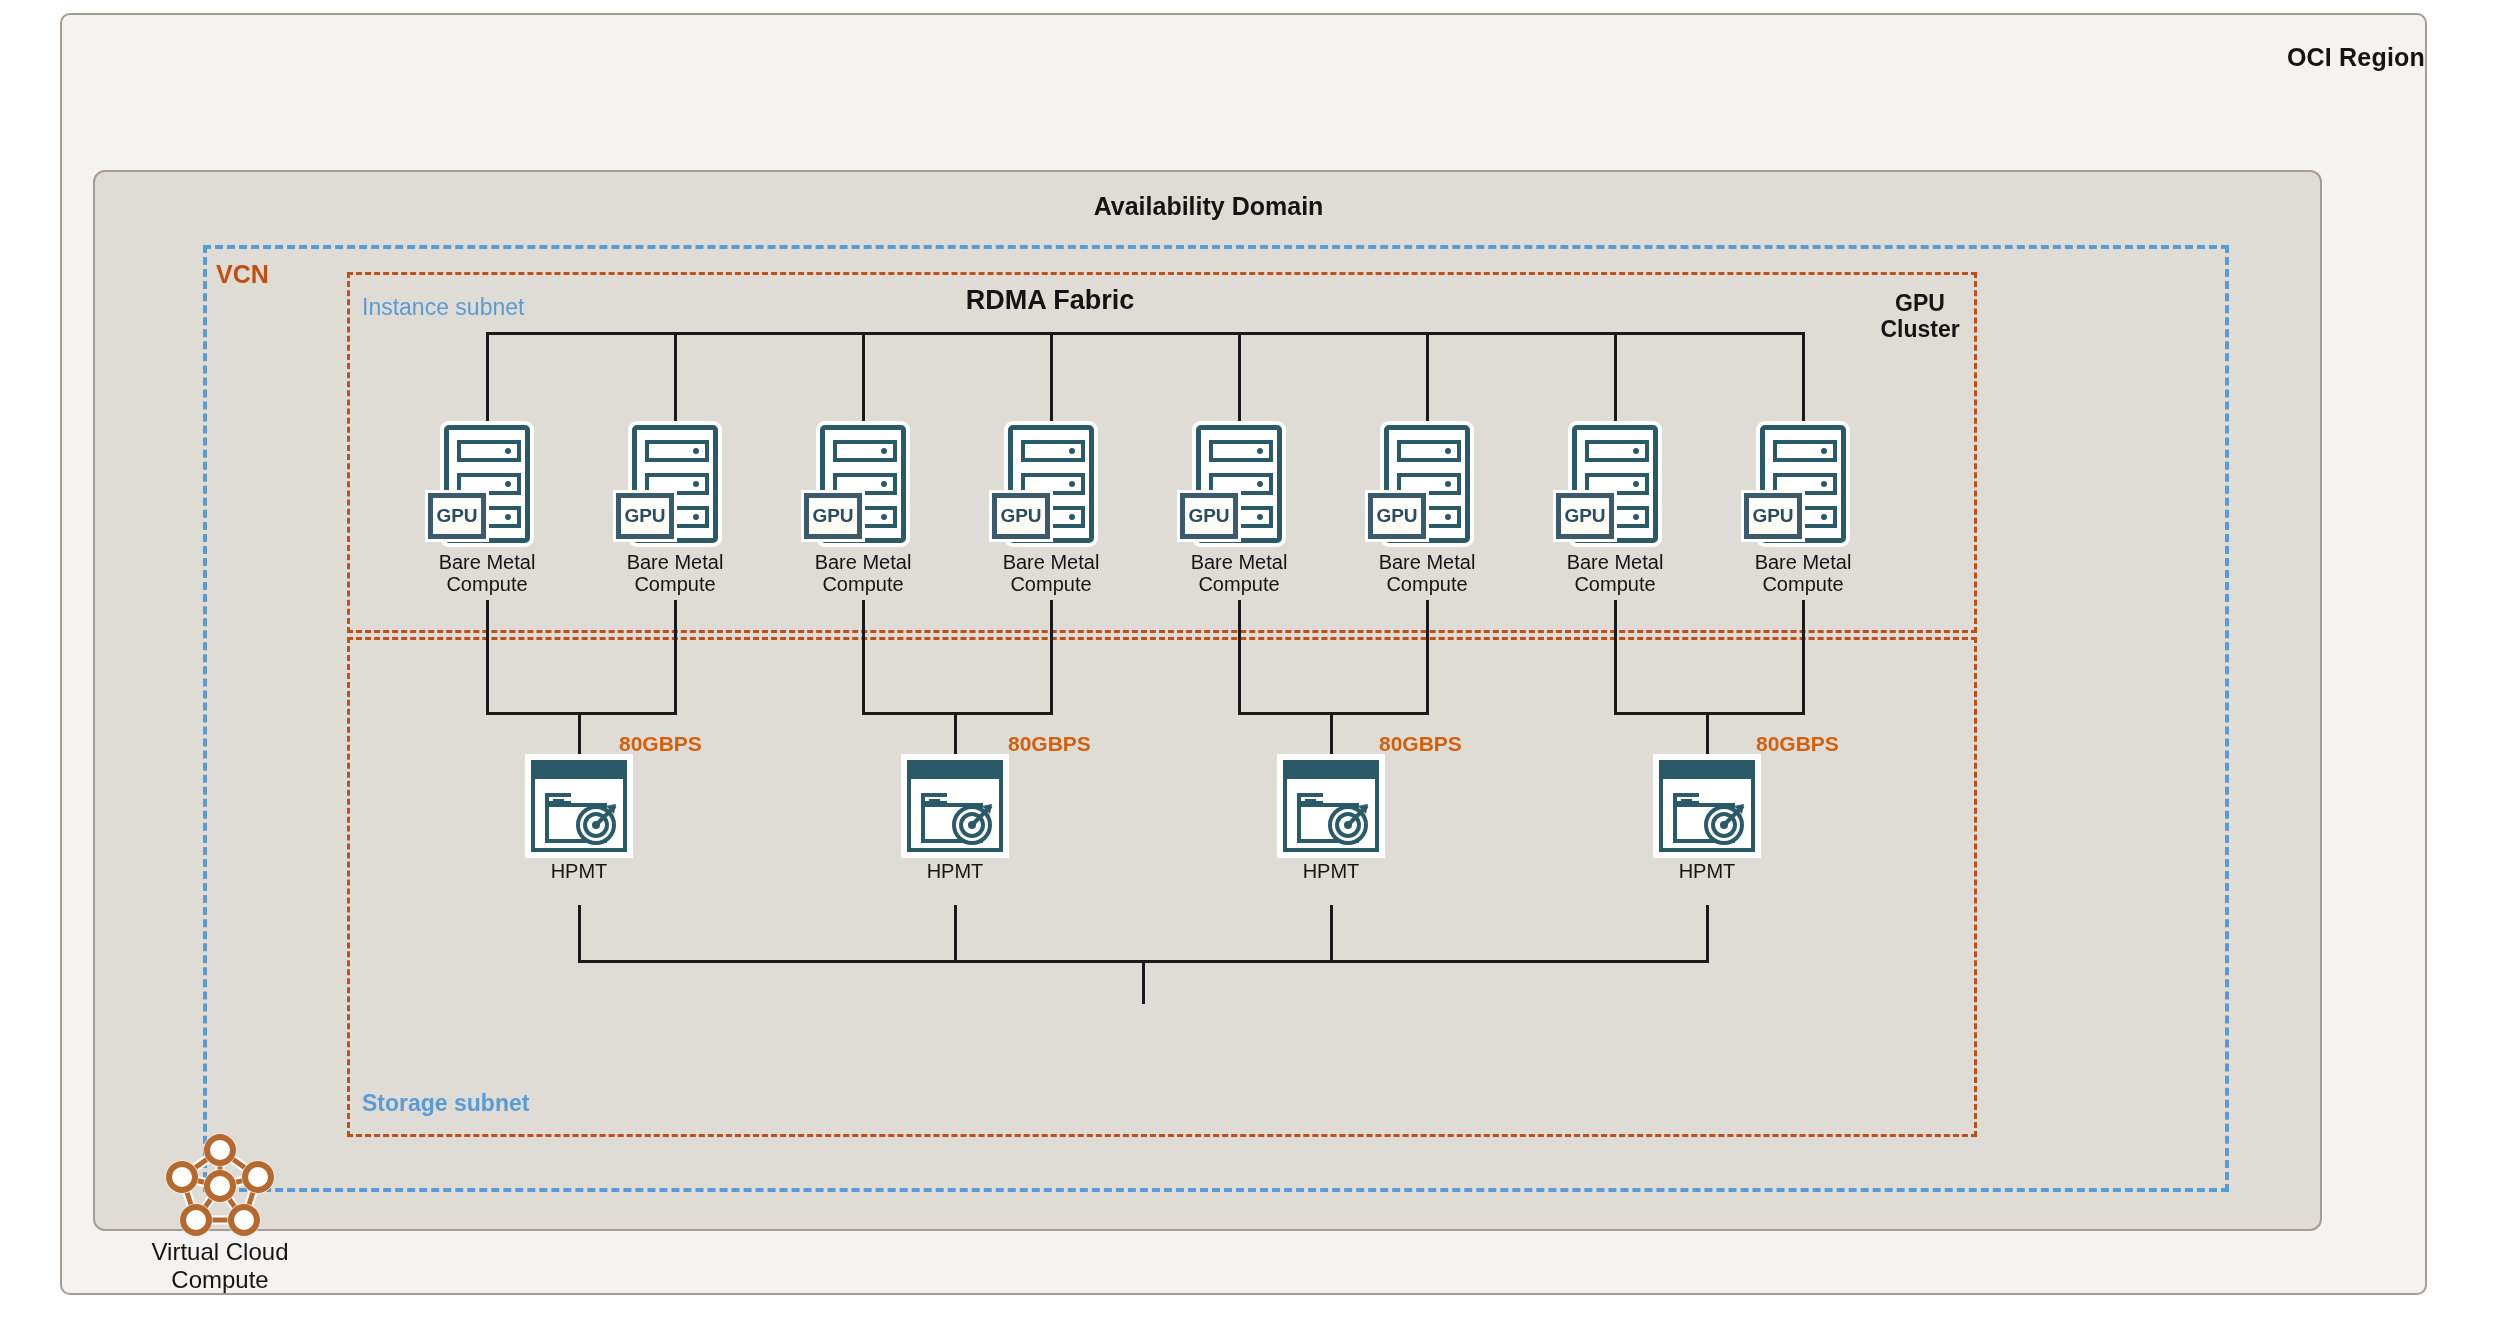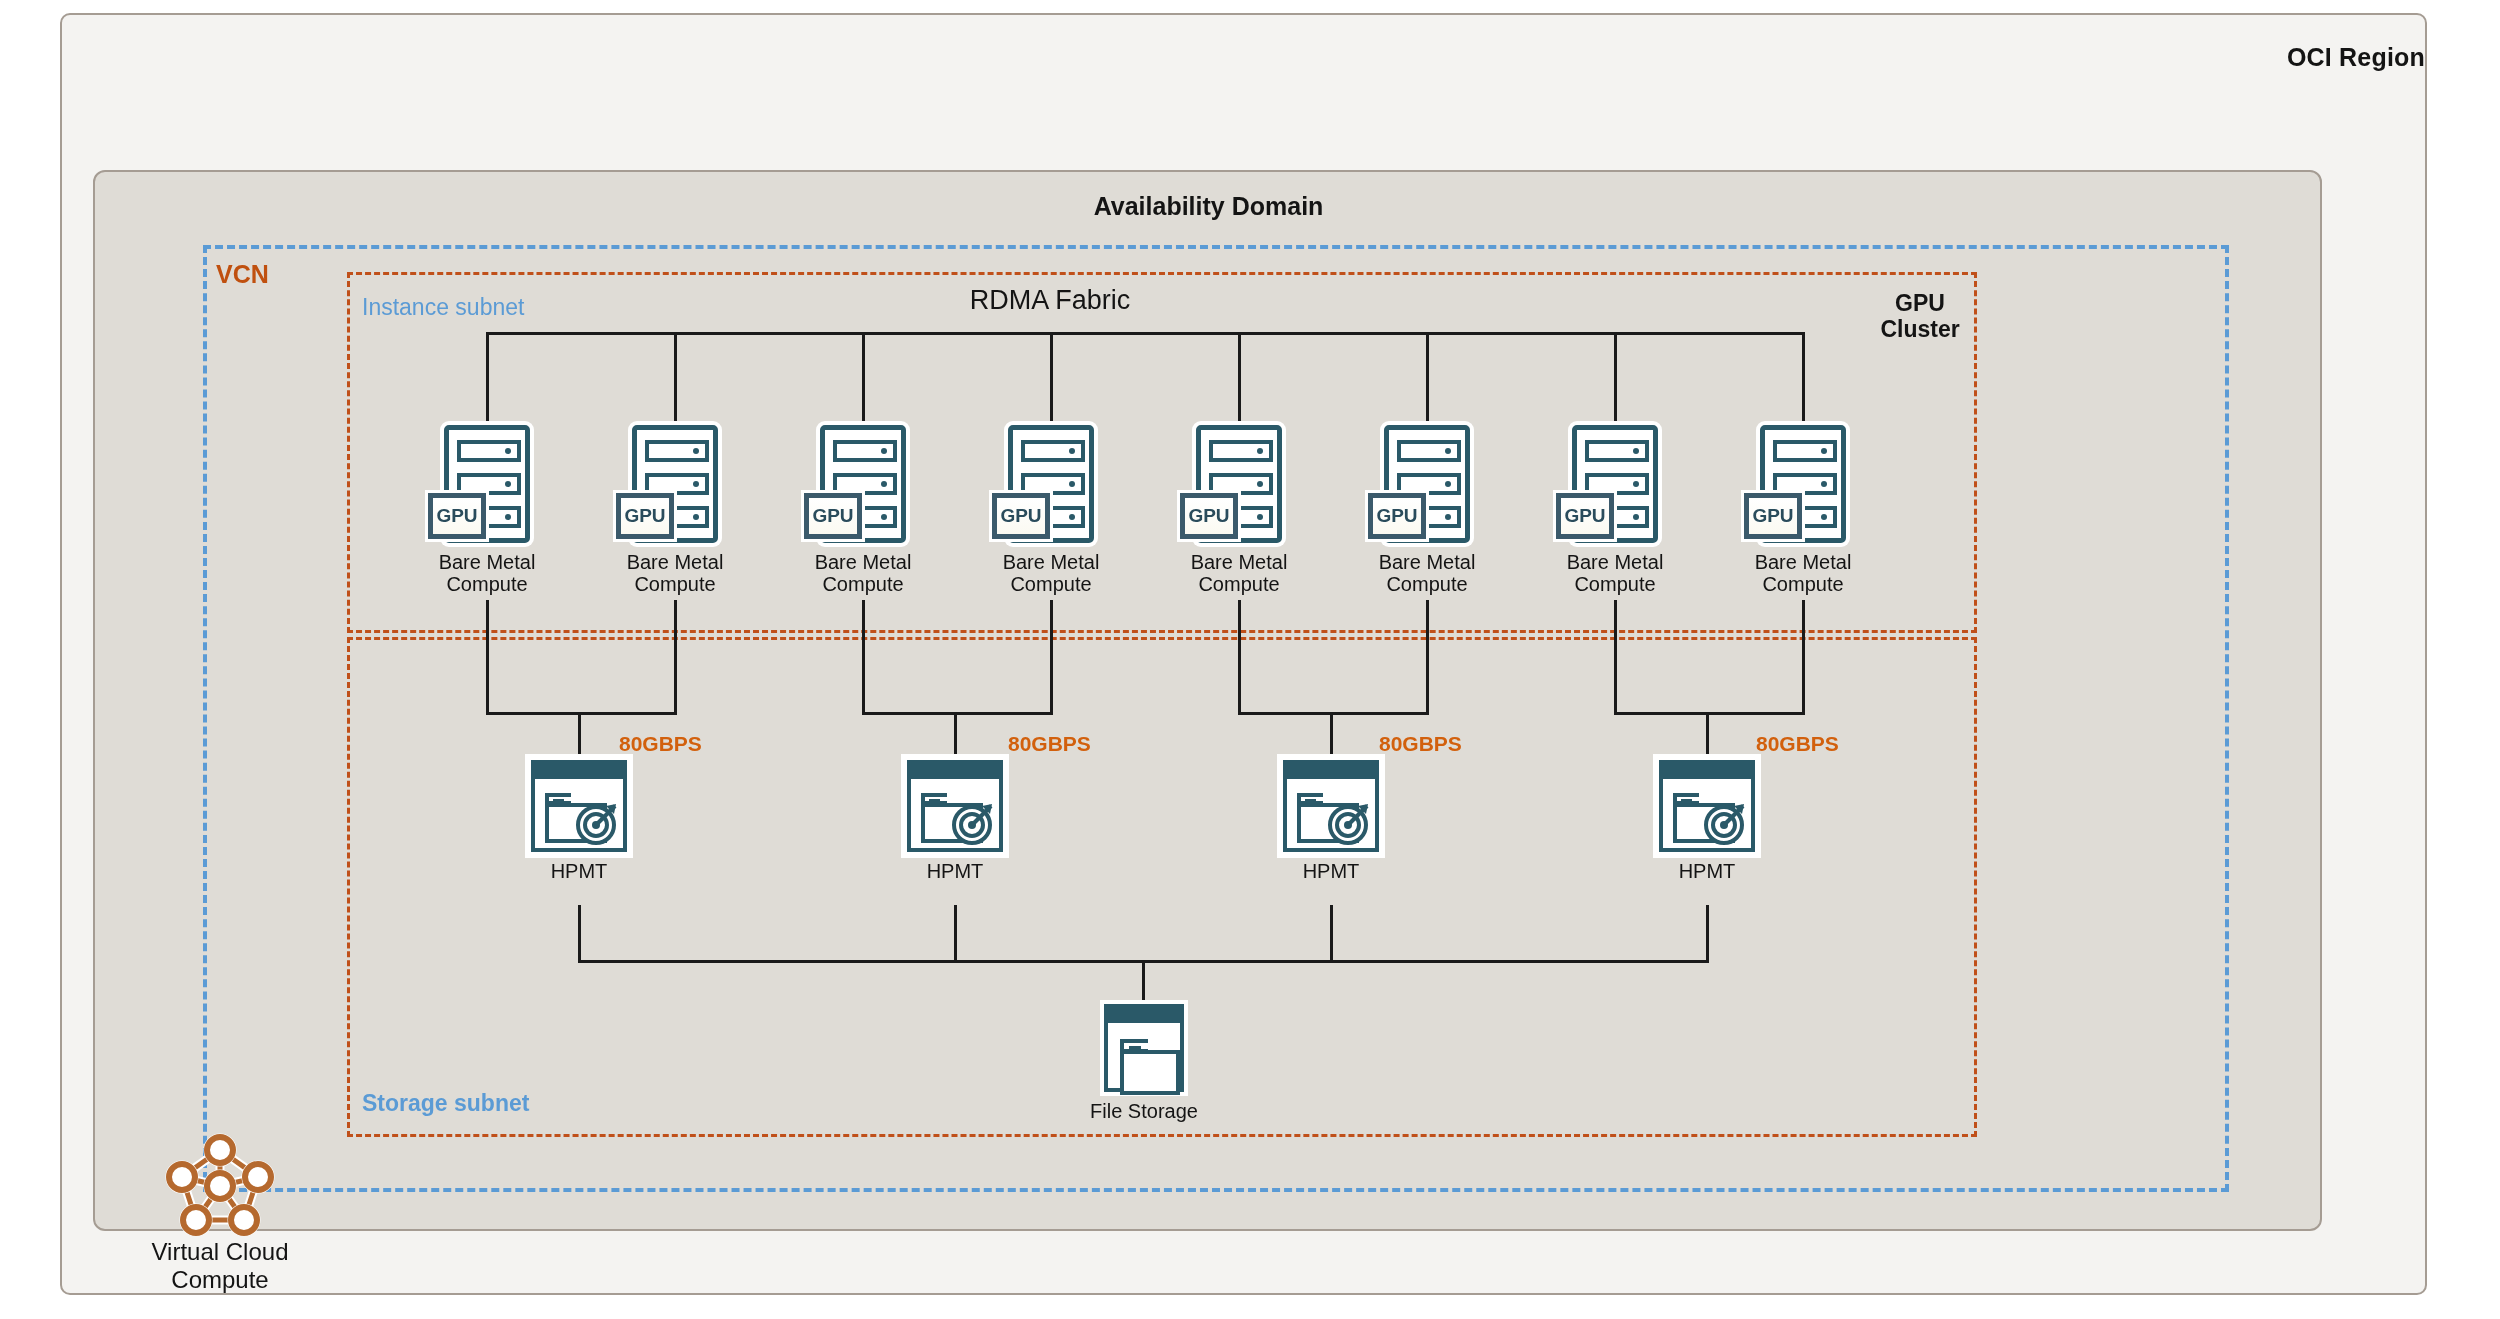--- a/index.html
+++ b/index.html
@@ -95,21 +95,21 @@
   }
   .instance-subnet-label { left: 362px; top: 294px; }
   .storage-subnet-label  { left: 362px; top: 1090px; font-weight: bold; }
 
   .rdma-title {
     position: absolute;
     left: 880px; top: 285px;
     width: 340px;
     text-align: center;
     font-size: 27px;
-    font-weight: normal;
+    font-weight: bold;
     color: #141414;
   }
   .gpu-cluster-title {
     position: absolute;
     left: 1820px; top: 290px;
     width: 200px;
     text-align: center;
     font-size: 23px;
     font-weight: bold;
     color: #141414;
@@ -630,32 +630,20 @@
     <div class="node-caption">HPMT</div>
   </div>
 
   <div class="line line-v" style="left:578px; top:905px; height:57px;"></div>
   <div class="line line-v" style="left:954px; top:905px; height:57px;"></div>
   <div class="line line-v" style="left:1330px; top:905px; height:57px;"></div>
   <div class="line line-v" style="left:1706px; top:905px; height:57px;"></div>
   <div class="line line-h" style="left:578px; top:960px; width:1131px;"></div>
   <div class="line line-v" style="left:1142px; top:960px; height:44px;"></div>
 
-  <div class="fs-node" style="left:1074px; top:1000px;">
-    <div class="fs-icon">
-      <div class="win-bar"></div>
-      <div class="win-body">
-        <div class="fs-folder">
-          <div class="fs-folder-tab"></div>
-          <div class="fs-folder-body"></div>
-        </div>
-      </div>
-    </div>
-    <div class="node-caption">File Storage</div>
-  </div>
 
   <div class="vcn-node-wrap">
     <svg class="vcn-mesh" viewBox="0 0 112 104">
       <g stroke="#ffffff" stroke-width="9" fill="none" stroke-linecap="round">
         <path d="M56 18 L18 45 M56 18 L94 45 M56 18 L56 54 M18 45 L56 54 M94 45 L56 54
                  M18 45 L32 88 M94 45 L80 88 M56 54 L32 88 M56 54 L80 88 M32 88 L80 88"></path>
       </g>
       <g stroke="#b5692e" stroke-width="5" fill="none" stroke-linecap="round">
         <path d="M56 18 L18 45 M56 18 L94 45 M56 18 L56 54 M18 45 L56 54 M94 45 L56 54
                  M18 45 L32 88 M94 45 L80 88 M56 54 L32 88 M56 54 L80 88 M32 88 L80 88"></path>

